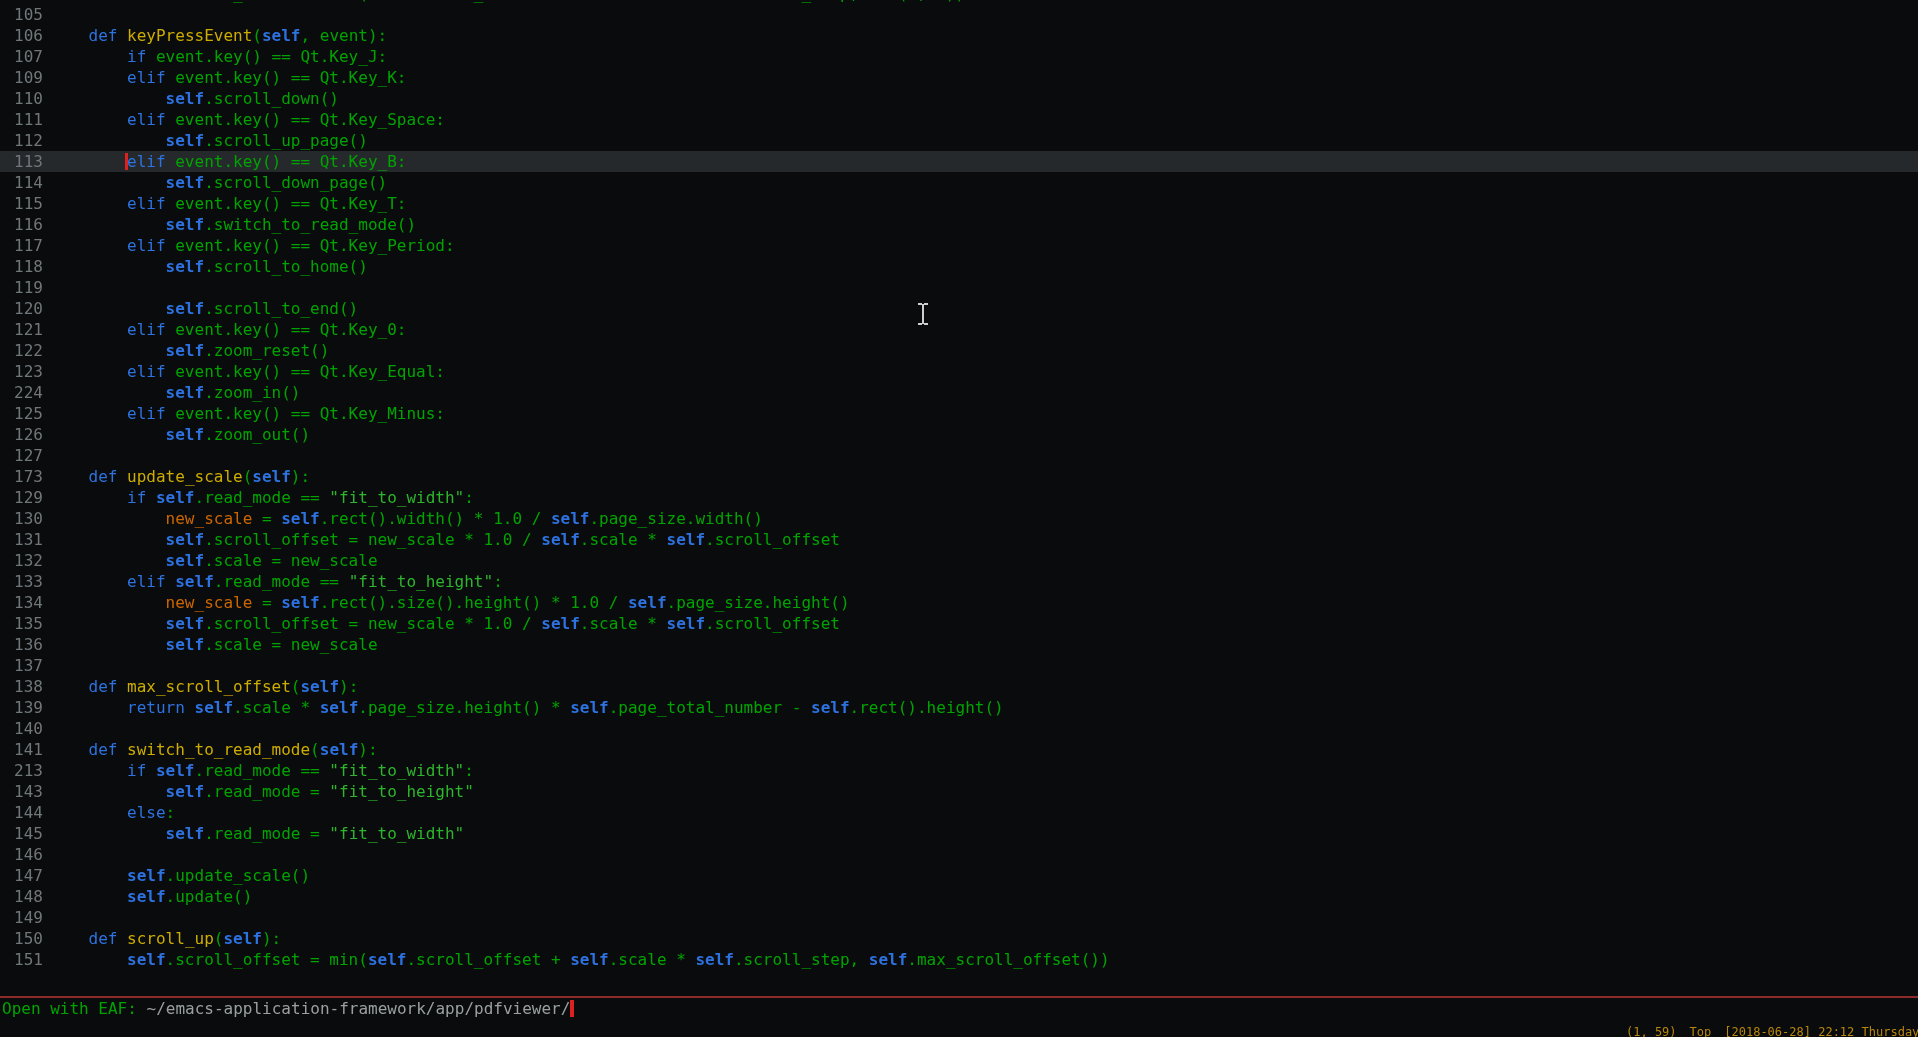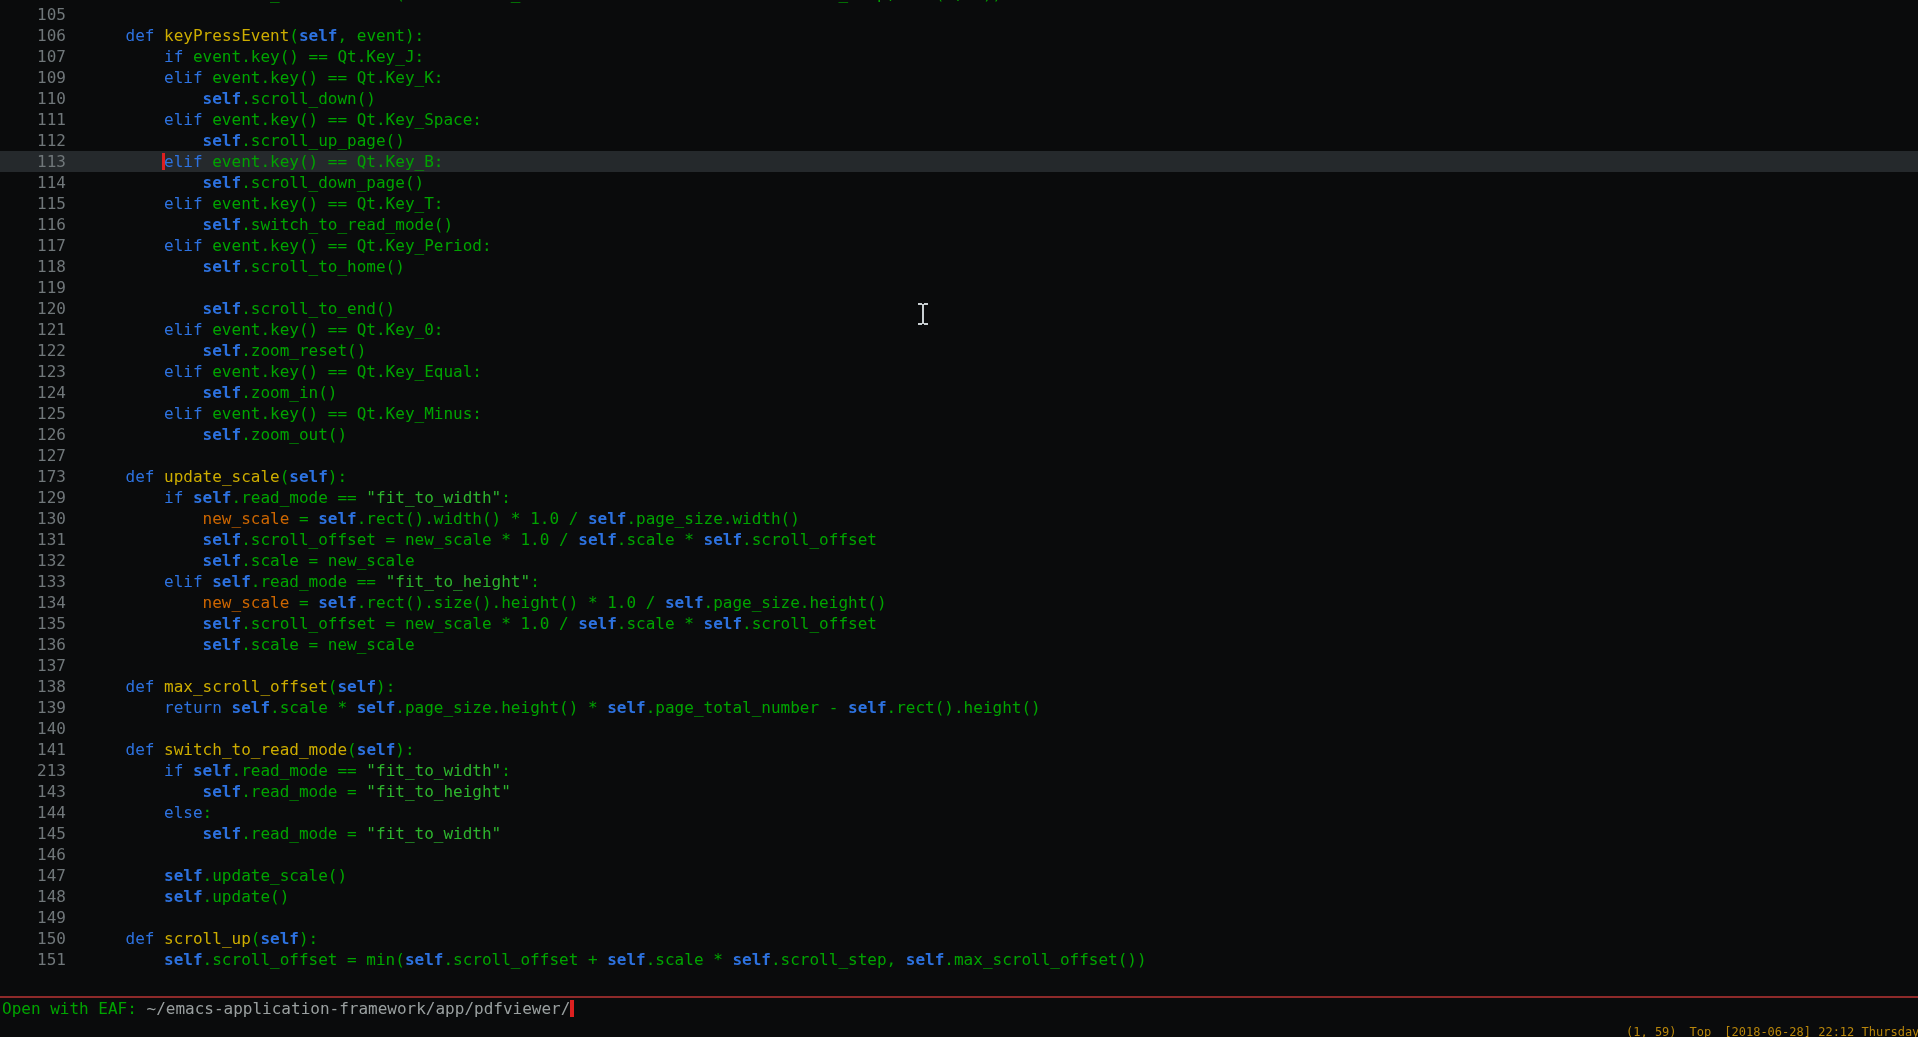--- a/index.html
+++ b/index.html
@@ -10,22 +10,22 @@
   }
   #code {
     position:absolute; top:-17px; left:0; width:100%;
   }
   .row {
     display:flex; height:21px; line-height:21px; font-size:16px;
     white-space:pre;
   }
   .row.hl { background: var(--hl, #25292c); }
   .ln {
-    width:43px; flex:none; text-align:left;
-    color: var(--lnum, #70777a); user-select:none;margin-left:37px;
+    width:43px; flex:none; text-align:right;
+    color: var(--lnum, #70777a); user-select:none;
   }
   .code { margin-left:7px; position:relative; color: var(--code, #00a400); }
   .tk-k { color: var(--kw, #2d72e0); }
   .tk-s { color: var(--kw, #2d72e0); font-weight:bold; }
   .tk-f { color: var(--fn, #cdad00); }
   .tk-c { color: var(--code, #00a400); }
   .tk-q { color: var(--str, #2eb52e); }
   .tk-v { color: var(--var, #cd6600); }
   .cursor-bar {
     position:absolute; top:2px; width:3px; height:17px;
@@ -69,21 +69,21 @@
     <div class="row"><span class="ln">114</span><span class="code"><span class="tk-c">            </span><span class="tk-s">self</span><span class="tk-c">.scroll_down_page()</span></span></div>
     <div class="row"><span class="ln">115</span><span class="code"><span class="tk-c">        </span><span class="tk-k">elif</span><span class="tk-c"> event.key() == Qt.Key_T:</span></span></div>
     <div class="row"><span class="ln">116</span><span class="code"><span class="tk-c">            </span><span class="tk-s">self</span><span class="tk-c">.switch_to_read_mode()</span></span></div>
     <div class="row"><span class="ln">117</span><span class="code"><span class="tk-c">        </span><span class="tk-k">elif</span><span class="tk-c"> event.key() == Qt.Key_Period:</span></span></div>
     <div class="row"><span class="ln">118</span><span class="code"><span class="tk-c">            </span><span class="tk-s">self</span><span class="tk-c">.scroll_to_home()</span></span></div>
     <div class="row"><span class="ln">119</span></div>
     <div class="row"><span class="ln">120</span><span class="code"><span class="tk-c">            </span><span class="tk-s">self</span><span class="tk-c">.scroll_to_end()</span></span></div>
     <div class="row"><span class="ln">121</span><span class="code"><span class="tk-c">        </span><span class="tk-k">elif</span><span class="tk-c"> event.key() == Qt.Key_0:</span></span></div>
     <div class="row"><span class="ln">122</span><span class="code"><span class="tk-c">            </span><span class="tk-s">self</span><span class="tk-c">.zoom_reset()</span></span></div>
     <div class="row"><span class="ln">123</span><span class="code"><span class="tk-c">        </span><span class="tk-k">elif</span><span class="tk-c"> event.key() == Qt.Key_Equal:</span></span></div>
-    <div class="row"><span class="ln">124</span><span class="code"><span class="tk-c">            </span><span class="tk-s">self</span><span class="tk-c">.zoom_in()</span></span></div>
+    <div class="row"><span class="ln">224</span><span class="code"><span class="tk-c">            </span><span class="tk-s">self</span><span class="tk-c">.zoom_in()</span></span></div>
     <div class="row"><span class="ln">125</span><span class="code"><span class="tk-c">        </span><span class="tk-k">elif</span><span class="tk-c"> event.key() == Qt.Key_Minus:</span></span></div>
     <div class="row"><span class="ln">126</span><span class="code"><span class="tk-c">            </span><span class="tk-s">self</span><span class="tk-c">.zoom_out()</span></span></div>
     <div class="row"><span class="ln">127</span><span class="code"></span></div>
     <div class="row"><span class="ln">173</span><span class="code"><span class="tk-c">    </span><span class="tk-k">def</span><span class="tk-c"> </span><span class="tk-f">update_scale</span><span class="tk-c">(</span><span class="tk-s">self</span><span class="tk-c">):</span></span></div>
     <div class="row"><span class="ln">129</span><span class="code"><span class="tk-c">        </span><span class="tk-k">if</span><span class="tk-c"> </span><span class="tk-s">self</span><span class="tk-c">.read_mode == </span><span class="tk-q">"fit_to_width"</span><span class="tk-c">:</span></span></div>
     <div class="row"><span class="ln">130</span><span class="code"><span class="tk-c">            </span><span class="tk-v">new_scale</span><span class="tk-c"> = </span><span class="tk-s">self</span><span class="tk-c">.rect().width() * 1.0 / </span><span class="tk-s">self</span><span class="tk-c">.page_size.width()</span></span></div>
     <div class="row"><span class="ln">131</span><span class="code"><span class="tk-c">            </span><span class="tk-s">self</span><span class="tk-c">.scroll_offset = new_scale * 1.0 / </span><span class="tk-s">self</span><span class="tk-c">.scale * </span><span class="tk-s">self</span><span class="tk-c">.scroll_offset</span></span></div>
     <div class="row"><span class="ln">132</span><span class="code"><span class="tk-c">            </span><span class="tk-s">self</span><span class="tk-c">.scale = new_scale</span></span></div>
     <div class="row"><span class="ln">133</span><span class="code"><span class="tk-c">        </span><span class="tk-k">elif</span><span class="tk-c"> </span><span class="tk-s">self</span><span class="tk-c">.read_mode == </span><span class="tk-q">"fit_to_height"</span><span class="tk-c">:</span></span></div>
     <div class="row"><span class="ln">134</span><span class="code"><span class="tk-c">            </span><span class="tk-v">new_scale</span><span class="tk-c"> = </span><span class="tk-s">self</span><span class="tk-c">.rect().size().height() * 1.0 / </span><span class="tk-s">self</span><span class="tk-c">.page_size.height()</span></span></div>

